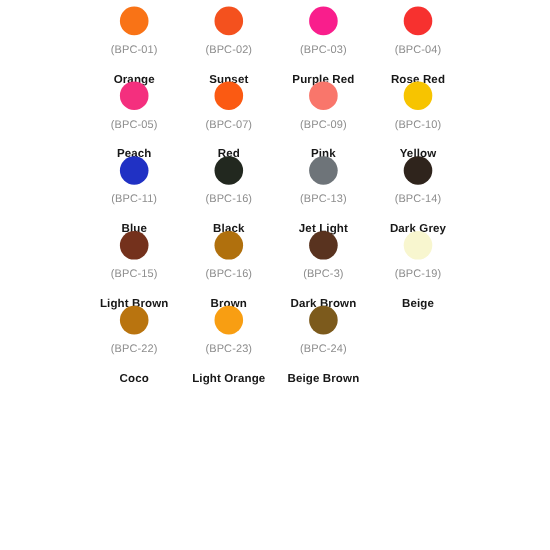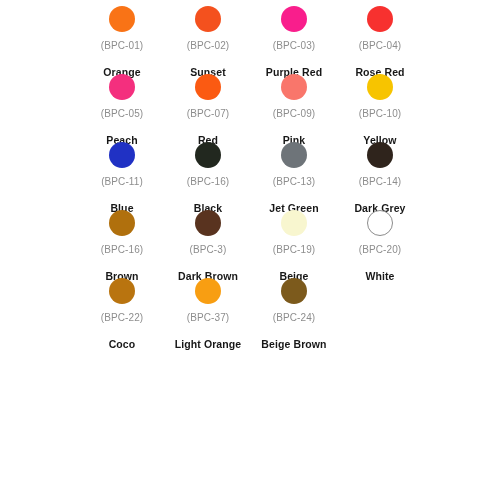--- a/index.html
+++ b/index.html
@@ -158,31 +158,38 @@
           <span class="swatch-dot" style="background: rgb(34, 40, 31);"></span>
         </div>
         <div class="swatch-code">(BPC-16)</div>
         <div class="swatch-name">Black</div>
       </div>
       <div class="swatch-cell">
         <div class="swatch-dot-wrap">
           <span class="swatch-dot" style="background: rgb(110, 116, 121);"></span>
         </div>
         <div class="swatch-code">(BPC-13)</div>
-        <div class="swatch-name">Jet Green</div>
+        <div class="swatch-name">Jet Light</div>
       </div>
       <div class="swatch-cell">
         <div class="swatch-dot-wrap">
           <span class="swatch-dot" style="background: rgb(47, 36, 28);"></span>
         </div>
         <div class="swatch-code">(BPC-14)</div>
         <div class="swatch-name">Dark Grey</div>
       </div>
       <div class="swatch-cell">
         <div class="swatch-dot-wrap">
+          <span class="swatch-dot" style="background: rgb(116, 49, 28);"></span>
+        </div>
+        <div class="swatch-code">(BPC-15)</div>
+        <div class="swatch-name">Light Brown</div>
+      </div>
+      <div class="swatch-cell">
+        <div class="swatch-dot-wrap">
           <span class="swatch-dot" style="background: rgb(176, 112, 13);"></span>
         </div>
         <div class="swatch-code">(BPC-16)</div>
         <div class="swatch-name">Brown</div>
       </div>
       <div class="swatch-cell">
         <div class="swatch-dot-wrap">
           <span class="swatch-dot" style="background: rgb(89, 51, 31);"></span>
         </div>
         <div class="swatch-code">(BPC-3)</div>
@@ -190,37 +197,30 @@
       </div>
       <div class="swatch-cell">
         <div class="swatch-dot-wrap">
           <span class="swatch-dot" style="background: rgb(248, 246, 207);"></span>
         </div>
         <div class="swatch-code">(BPC-19)</div>
         <div class="swatch-name">Beige</div>
       </div>
       <div class="swatch-cell">
         <div class="swatch-dot-wrap">
-          <span class="swatch-dot outlined" style="background: rgb(255, 255, 255); border-color: rgb(140, 140, 140);"></span>
-        </div>
-        <div class="swatch-code">(BPC-20)</div>
-        <div class="swatch-name">White</div>
-      </div>
-      <div class="swatch-cell">
-        <div class="swatch-dot-wrap">
           <span class="swatch-dot" style="background: rgb(185, 116, 15);"></span>
         </div>
         <div class="swatch-code">(BPC-22)</div>
         <div class="swatch-name">Coco</div>
       </div>
       <div class="swatch-cell">
         <div class="swatch-dot-wrap">
           <span class="swatch-dot" style="background: rgb(248, 158, 18);"></span>
         </div>
-        <div class="swatch-code">(BPC-37)</div>
+        <div class="swatch-code">(BPC-23)</div>
         <div class="swatch-name">Light Orange</div>
       </div>
       <div class="swatch-cell">
         <div class="swatch-dot-wrap">
           <span class="swatch-dot" style="background: rgb(124, 90, 28);"></span>
         </div>
         <div class="swatch-code">(BPC-24)</div>
         <div class="swatch-name">Beige Brown</div>
       </div>
     </div>

